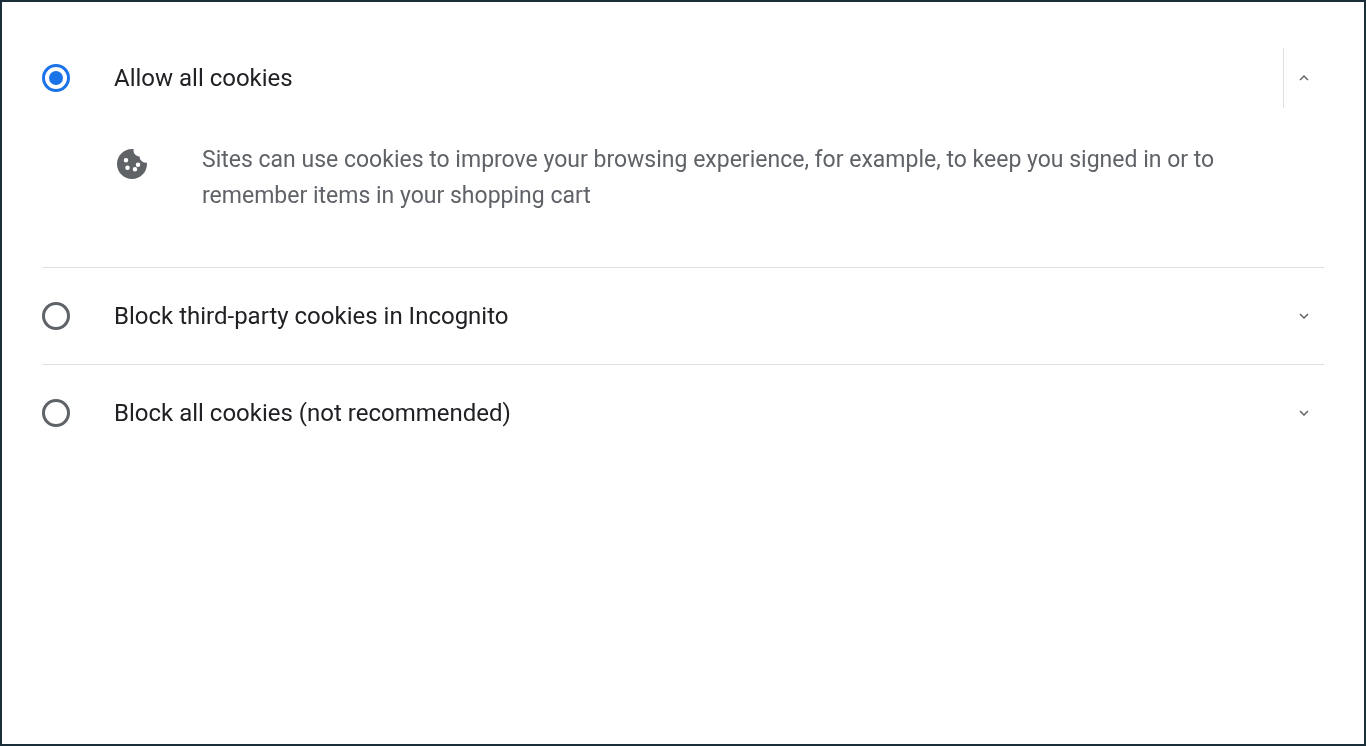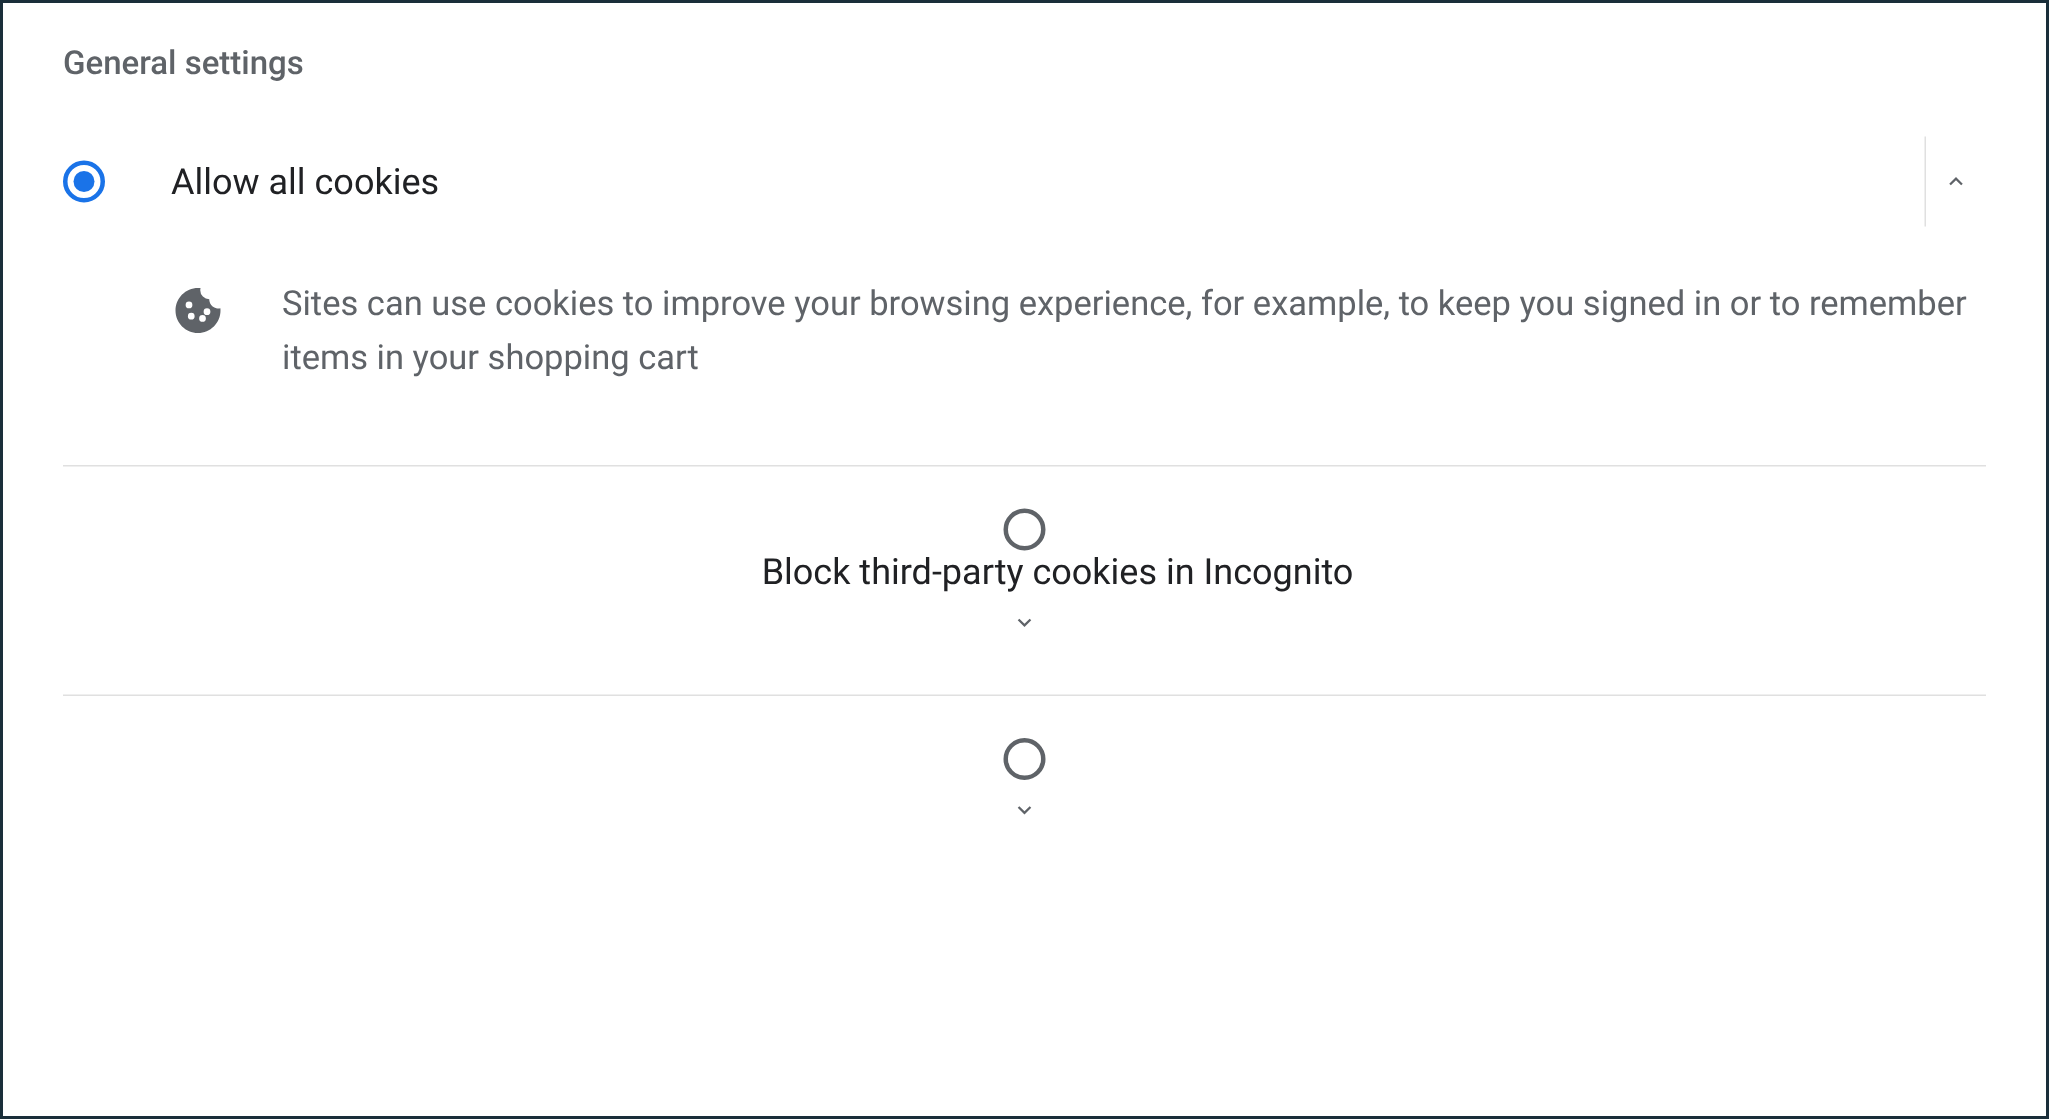--- a/index.html
+++ b/index.html
@@ -30,21 +30,20 @@
       display: flex;
       align-items: center;
       padding: 28px 40px;
       position: relative;
       cursor: pointer;
     }
     .option-row.collapsed {
       border-top: 1px solid #e0e0e0;
       margin: 0 40px;
       padding: 28px 0;
-      flex-direction: column;
     }
     .radio {
       width: 28px;
       height: 28px;
       border-radius: 50%;
       border: 3px solid #5f6368;
       flex-shrink: 0;
       display: flex;
       align-items: center;
       justify-content: center;
@@ -109,35 +108,34 @@
       height: 36px;
       flex-shrink: 0;
       margin-top: 4px;
     }
     .cookie-icon svg {
       width: 100%;
       height: 100%;
       fill: #5f6368;
     }
     .detail-text {
-      margin-left: 38px;
+      margin-left: 52px;
       font-size: 23px;
       color: #5f6368;
       line-height: 1.55;
     }
     .expanded-row {
       position: relative;
       justify-content: space-between;
     }
   </style>
 </head>
 <body>
 
 <div class="container">
-  <div class="section-title">General settings</div>
 
   <div class="option-row expanded-row">
     <div class="radio selected"></div>
     <div class="option-label">Allow all cookies</div>
     <div class="chevron-divider"></div>
     <div class="chevron-wrapper">
       <div class="chevron">
         <svg viewBox="0 0 24 24">
             <path d="M7.41 15.41L12 10.83l4.59 4.58L18 14l-6-6-6 6z"></path>
           </svg>
@@ -164,20 +162,21 @@
         <svg viewBox="0 0 24 24">
             <path d="M7.41 8.59L12 13.17l4.59-4.58L18 10l-6 6-6-6z"></path>
           </svg>
       </div>
     </div>
   </div>
 
 
   <div class="option-row collapsed">
     <div class="radio"></div>
+    <div class="option-label">Block all cookies (not recommended)</div>
     <div class="chevron-wrapper">
       <div class="chevron">
         <svg viewBox="0 0 24 24">
             <path d="M7.41 8.59L12 13.17l4.59-4.58L18 10l-6 6-6-6z"></path>
           </svg>
       </div>
     </div>
   </div>
 
 </div>

